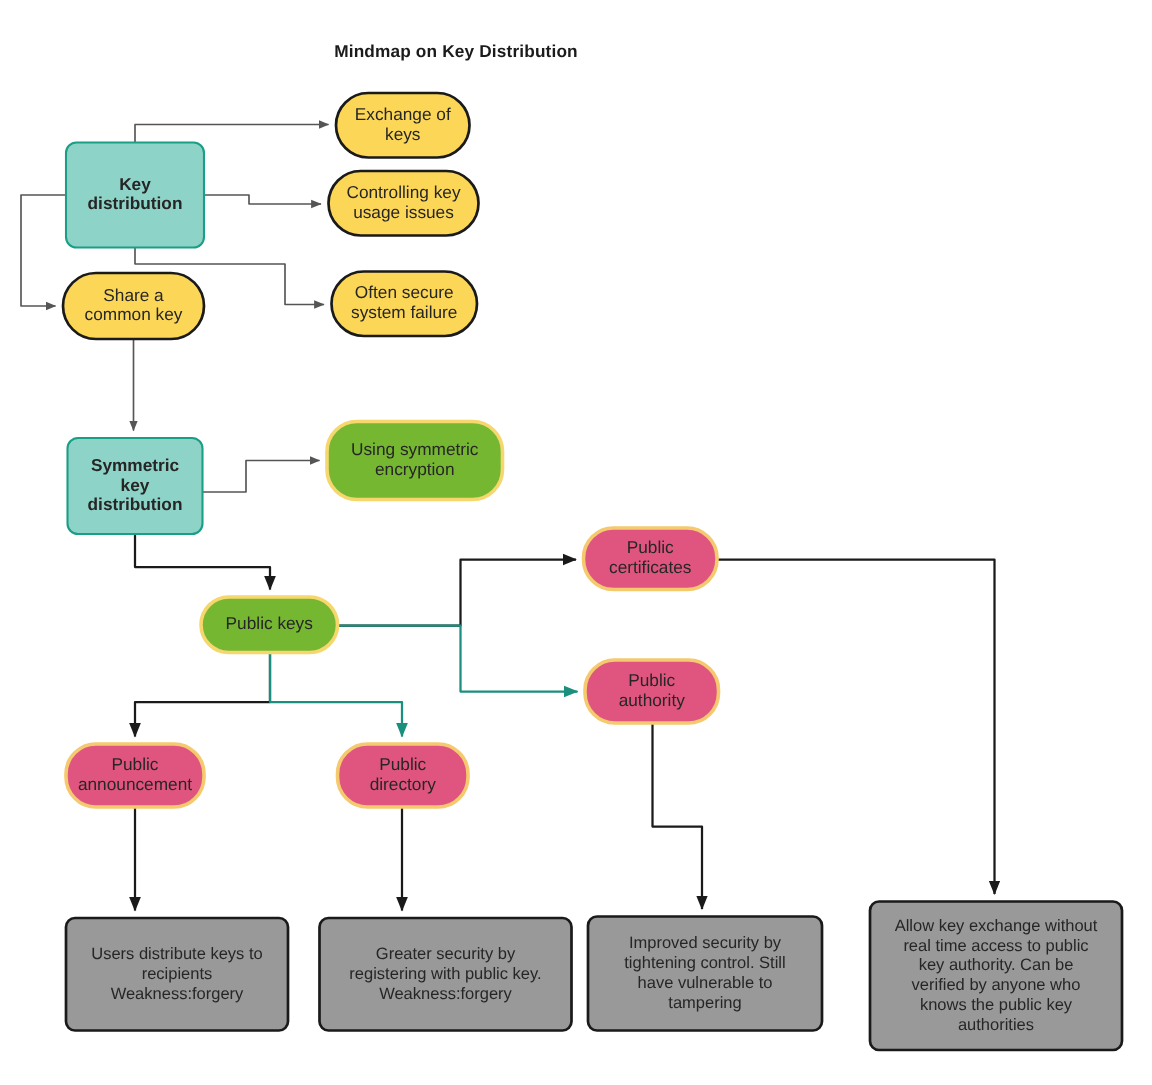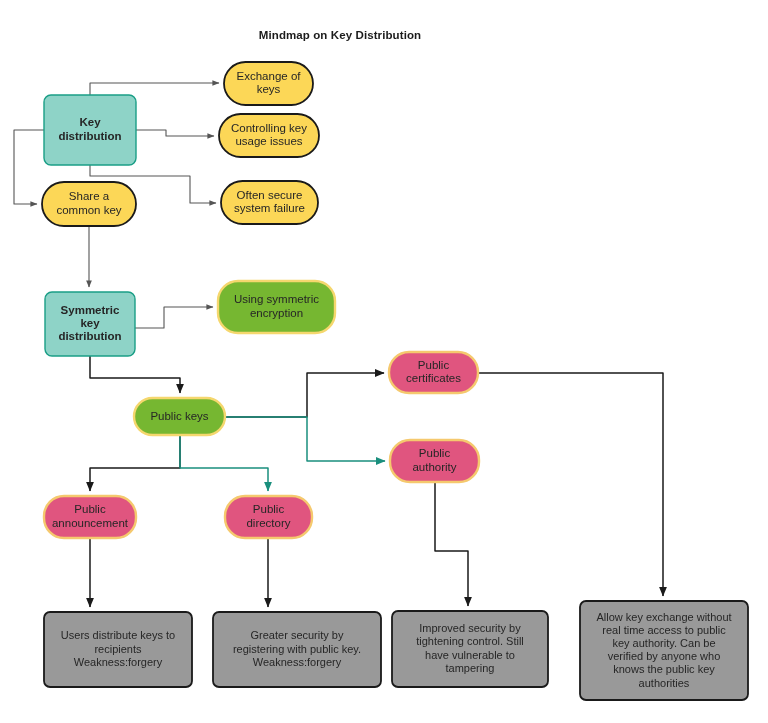--- a/index.html
+++ b/index.html
@@ -17,21 +17,20 @@
   #diagram-title {
     position: absolute;
     left: 0;
     top: 29px;
     width: 608px;
     text-align: center;
     font-size: 11.5px;
     font-weight: bold;
     color: #1b1b1b;
     letter-spacing: 0.1px;
-    margin-left: 36px;
   }
   #diagram-canvas {
     position: absolute;
     left: 0;
     top: 0;
   }
   .node-text {
     font-family: "Liberation Sans", sans-serif;
     font-size: 11.5px;
     fill: #262626;

